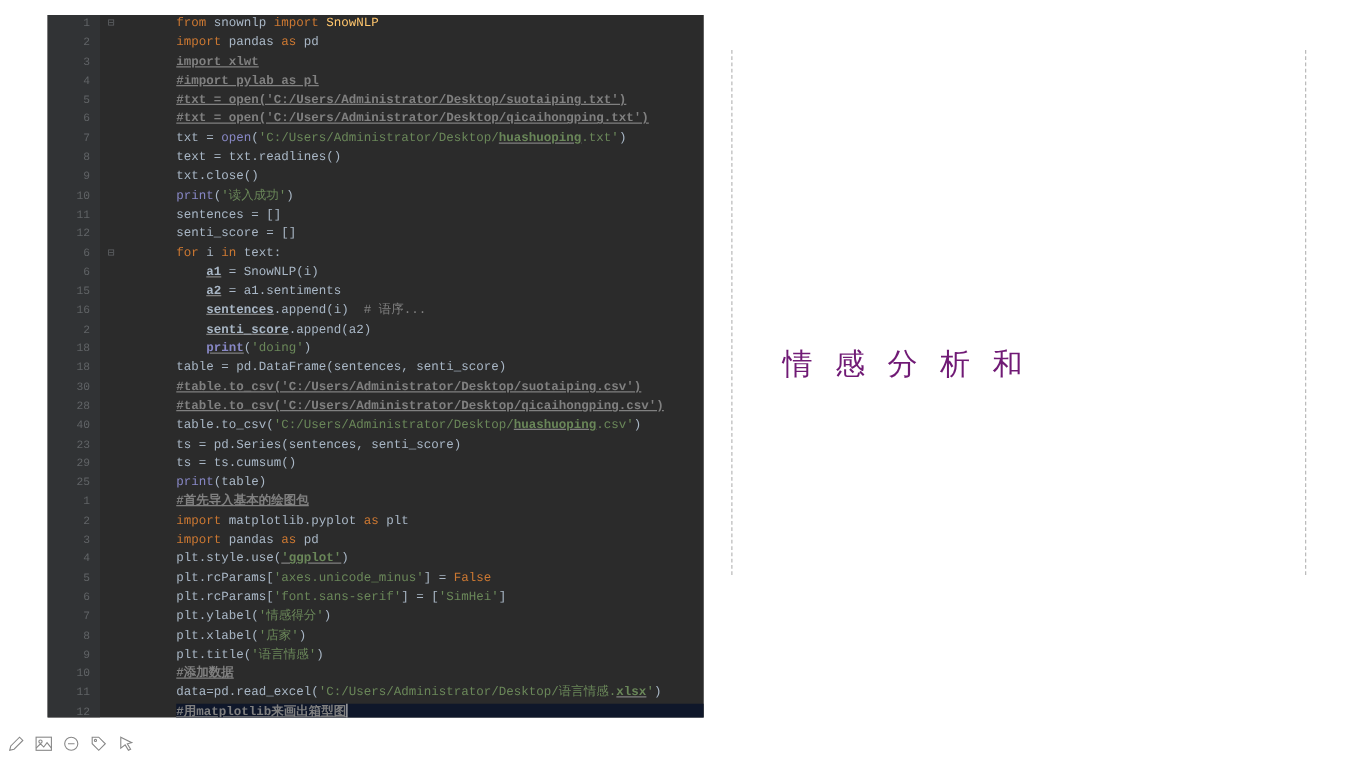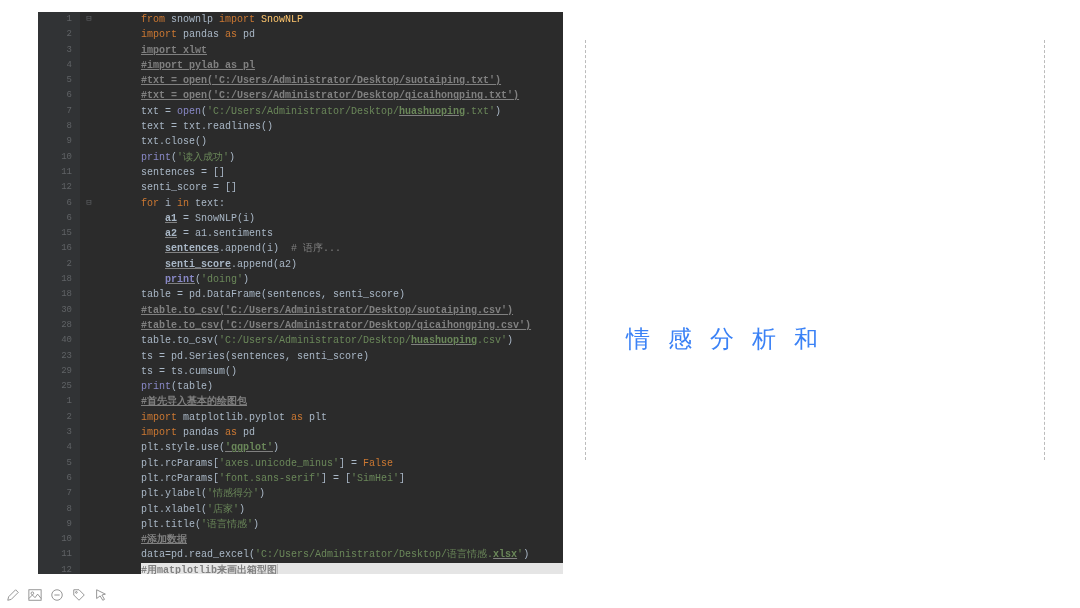--- a/index.html
+++ b/index.html
@@ -54,21 +54,21 @@
   .ul { text-decoration: underline; text-decoration-color: #808080; font-weight: bold; }
   .fold {
     position: absolute;
     left: 46px;
     width: 10px;
     height: 15.3px;
     color: #606366;
     font-size: 9px;
     text-align: center;
   }
-  .hl-line { background: #e5e5e5; }
+  .hl-line { background: #0f172a; }
   .caret {
     display: inline-block;
     width: 1px; height: 12px;
     background: #bbb;
     vertical-align: middle;
   }
   .right-panel {
     position: absolute;
     left: 585px;
     top: 40px;
@@ -76,23 +76,22 @@
     height: 420px;
     border-left: 1px dashed #bbb;
     border-right: 1px dashed #bbb;
   }
   .right-title {
     position: absolute;
     top: 235px;
     left: 40px;
     font-size: 24px;
     letter-spacing: 18px;
-    color: #3b82f6;
+    color: #701a75;
     font-family: "SimSun", serif;
-    margin-top: 48px;
   }
   .bottom-toolbar {
     position: absolute;
     left: 6px;
     bottom: 4px;
     height: 18px;
     display: flex;
     gap: 8px;
     align-items: center;
   }

